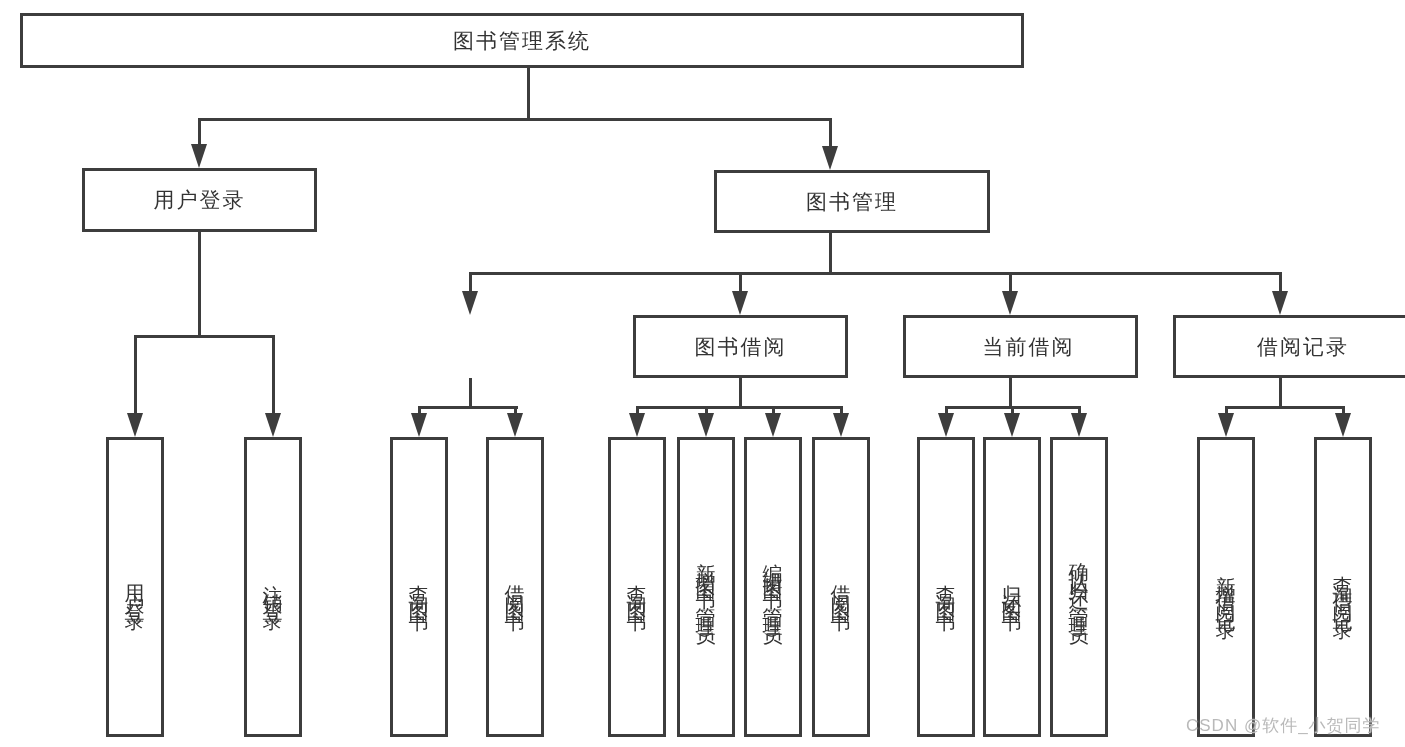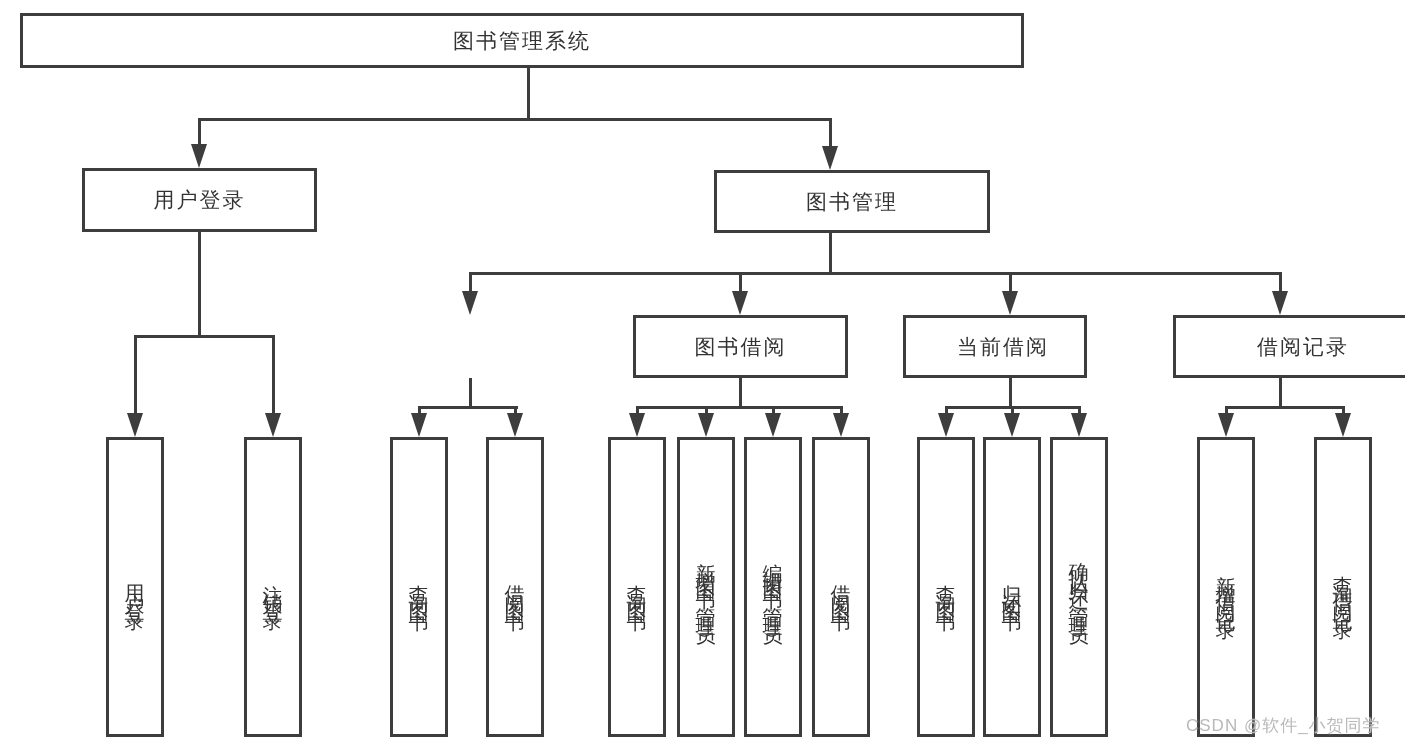--- a/index.html
+++ b/index.html
@@ -71,21 +71,21 @@
     <span class="hlabel">用户登录</span>
   </div>
 
   <div class="box" style="left:714px;top:170px;width:276px;height:63px;">
     <span class="hlabel">图书管理</span>
   </div>
 
   <div class="box" style="left:633px;top:315px;width:215px;height:63px;">
     <span class="hlabel">图书借阅</span>
   </div>
-  <div class="box" style="left:903px;top:315px;width:184px;height:63px;padding-left:16px;">
+  <div class="box" style="left:903px;top:315px;width:235px;height:63px;padding-left:16px;">
     <span class="hlabel">当前借阅</span>
   </div>
   <div class="box" style="left:1173px;top:315px;width:260px;height:63px;">
     <span class="hlabel">借阅记录</span>
   </div>
 
   <div class="box vbox" style="left:106px;top:437px;width:58px;height:300px;">
     <span>用户登录</span>
   </div>
   <div class="box vbox" style="left:244px;top:437px;width:58px;height:300px;">

